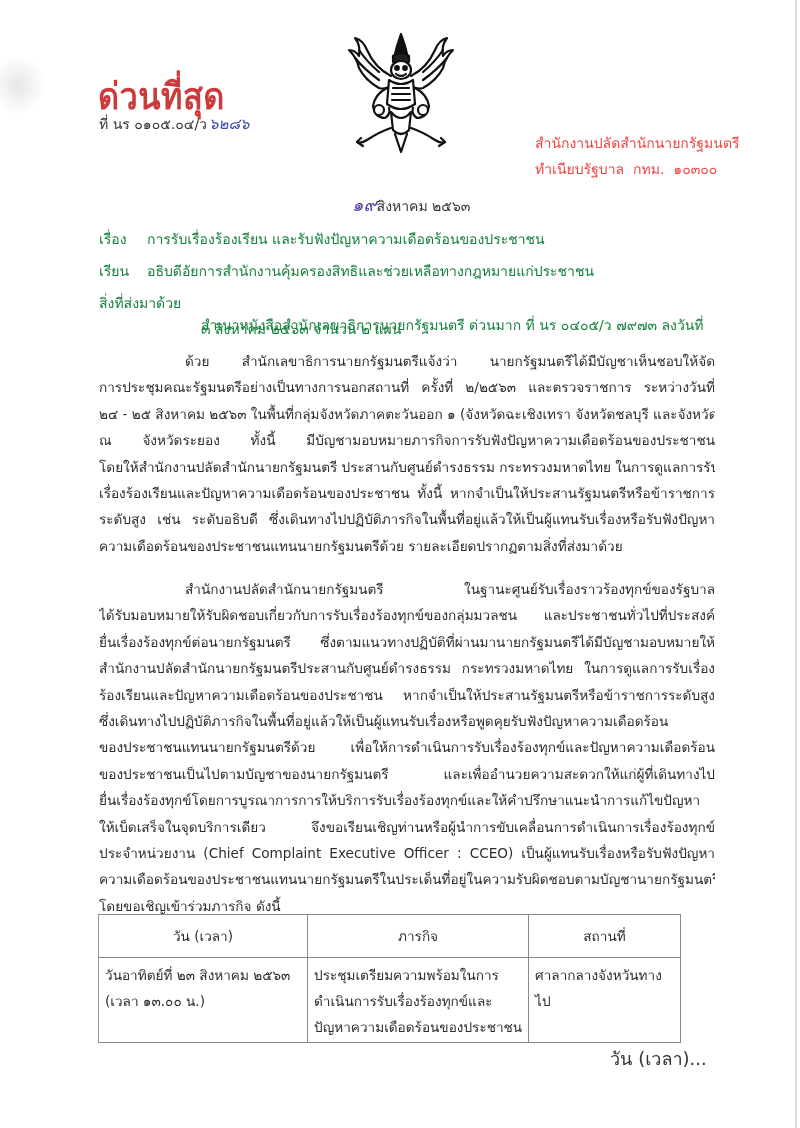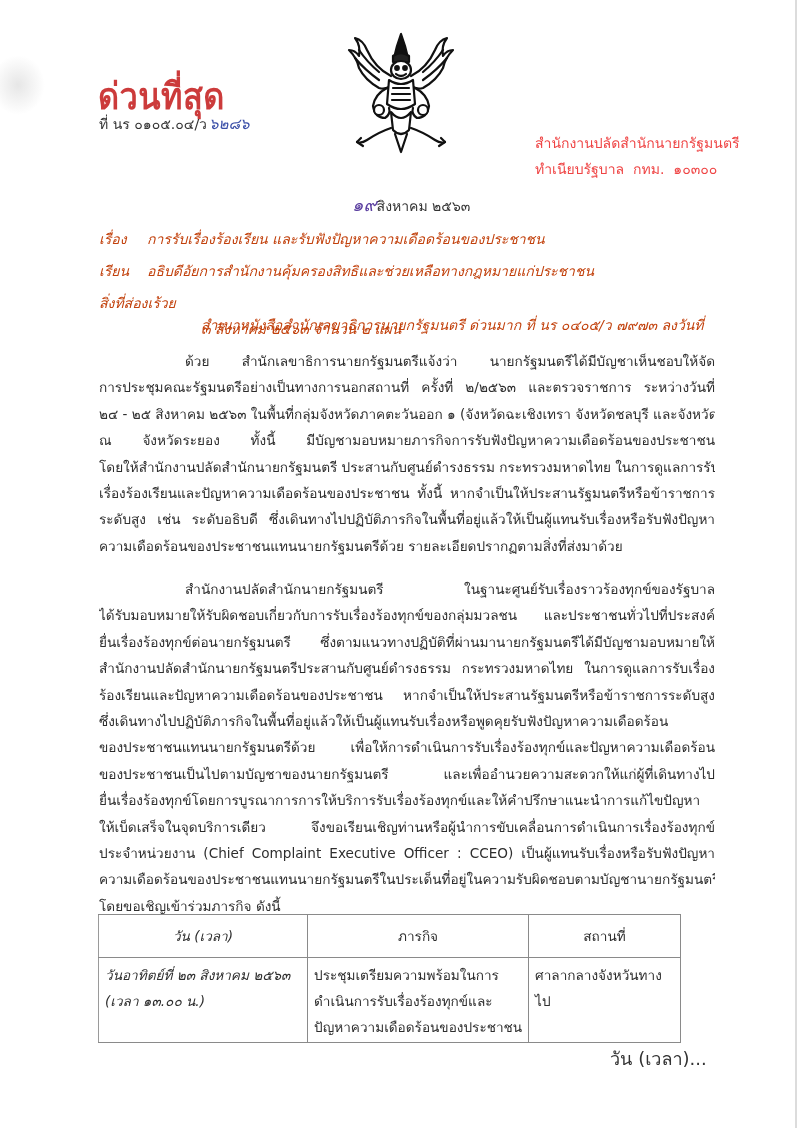--- a/index.html
+++ b/index.html
@@ -19,37 +19,37 @@
   .refno { left: 99px; top: 112px; font-size: 14px; color: #333; white-space: nowrap; }
   .refno .hand { color: #3b4fa8; font-style: italic; font-size: 15px; margin-left: 2px; }
 
   .emblem { left: 345px; top: 28px; width: 112px; height: 128px; }
 
   .address { left: 535px; top: 130px; font-size: 14px; line-height: 26px; color: #ef4444; }
 
   .date { left: 352px; top: 190px; font-size: 14px; color: #333; white-space: nowrap; }
   .date .hand { color: #5b3fa0; font-style: italic; font-size: 18px; }
 
-  .row { left: 99px; font-size: 14px; color: #c2410c; white-space: nowrap; font-style: italic; }
+  .row { left: 99px; font-size: 14px; color: #15803d; white-space: nowrap; }
   .row .lbl { display: inline-block; }
   .row .val { position: absolute; }
 
   .para { left: 99px; width: 616px; font-size: 13.6px; line-height: 26.4px; color: #2e2e2e; text-align: justify; }
   .para .line { display: block; white-space: nowrap; overflow: hidden; height: 26.4px; text-align-last: justify; }
   .para .line.last { text-align-last: left; }
   .para .indent { padding-left: 86px; }
 
   table.sched { position: absolute; left: 98px; top: 914px; width: 583px; border-collapse: collapse; font-size: 13.6px; color: #2e2e2e; }
   table.sched th, table.sched td { border: 1px solid #8a8a8a; vertical-align: top; }
   table.sched th { font-weight: normal; height: 40px; vertical-align: middle; text-align: center; }
   table.sched td { padding: 4px 6px 2px 6px; line-height: 26px; }
   table.sched .c1 { width: 196px; }
   table.sched .c2 { width: 200px; }
   table.sched tr { border-left: 1px solid #8a8a8a; border-right: 1px solid #8a8a8a; }
-  table.sched th:first-child, table.sched td:first-child { border-left-color: #9a9a9a; font-style: italic; }
+  table.sched th:first-child, table.sched td:first-child { border-left-color: #9a9a9a; }
 
   .cont { left: 610px; top: 1044px; font-size: 18px; color: #333; }
 </style>
 </head>
 <body>
 
 <div class="right-edge"></div>
 <div class="left-smudge"></div>
 
 <div class="abs urgent">ด่วนที่สุด</div>
@@ -110,21 +110,21 @@
   <span class="lbl">เรื่อง</span>
   <span class="val" style="left:48px;">การรับเรื่องร้องเรียน และรับฟังปัญหาความเดือดร้อนของประชาชน</span>
 </div>
 
 <div class="abs row" style="top:260px;">
   <span class="lbl">เรียน</span>
   <span class="val" style="left:48px;">อธิบดีอัยการสำนักงานคุ้มครองสิทธิและช่วยเหลือทางกฎหมายแก่ประชาชน</span>
 </div>
 
 <div class="abs row" style="top:292px;">
-  <span class="lbl">สิ่งที่ส่องเร้วย</span>
+  <span class="lbl">สิ่งที่ส่งมาด้วย</span>
   <span class="val" style="left:102px; width:514px; display:block; white-space:nowrap;">สำเนาหนังสือสำนักเลขาธิการนายกรัฐมนตรี ด่วนมาก ที่ นร ๐๔๐๕/ว ๗๙๗๓ ลงวันที่</span>
   <span class="val" style="left:102px; top:26px;">๓ สิงหาคม ๒๕๖๓ จำนวน ๒ แผ่น</span>
 </div>
 
 <div class="abs para" style="top:348px;">
   <span class="line indent">ด้วย สำนักเลขาธิการนายกรัฐมนตรีแจ้งว่า นายกรัฐมนตรีได้มีบัญชาเห็นชอบให้จัด</span>
   <span class="line">การประชุมคณะรัฐมนตรีอย่างเป็นทางการนอกสถานที่ ครั้งที่ ๒/๒๕๖๓ และตรวจราชการ ระหว่างวันที่</span>
   <span class="line">๒๔ - ๒๕ สิงหาคม ๒๕๖๓ ในพื้นที่กลุ่มจังหวัดภาคตะวันออก ๑ (จังหวัดฉะเชิงเทรา จังหวัดชลบุรี และจังหวัด</span>
   <span class="line">ณ จังหวัดระยอง ทั้งนี้ มีบัญชามอบหมายภารกิจการรับฟังปัญหาความเดือดร้อนของประชาชน</span>
   <span class="line">โดยให้สำนักงานปลัดสำนักนายกรัฐมนตรี ประสานกับศูนย์ดำรงธรรม กระทรวงมหาดไทย ในการดูแลการรับ</span>

